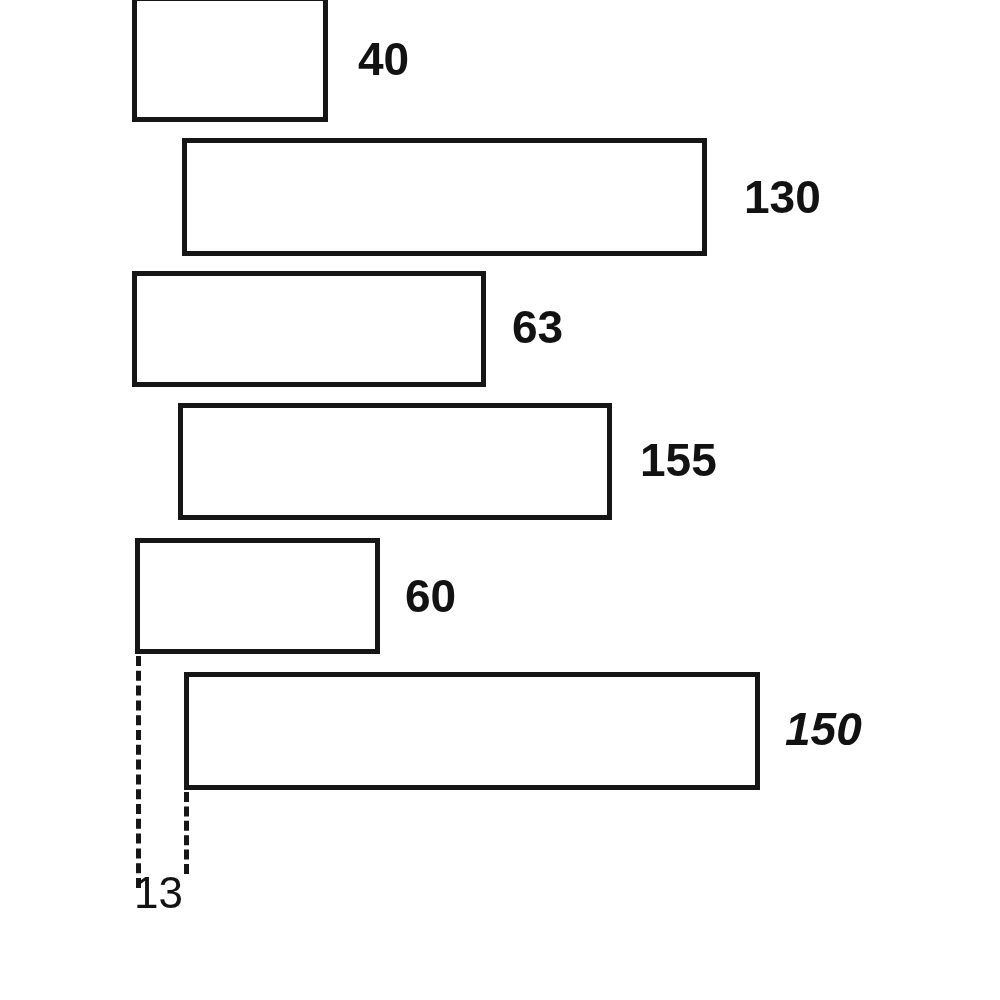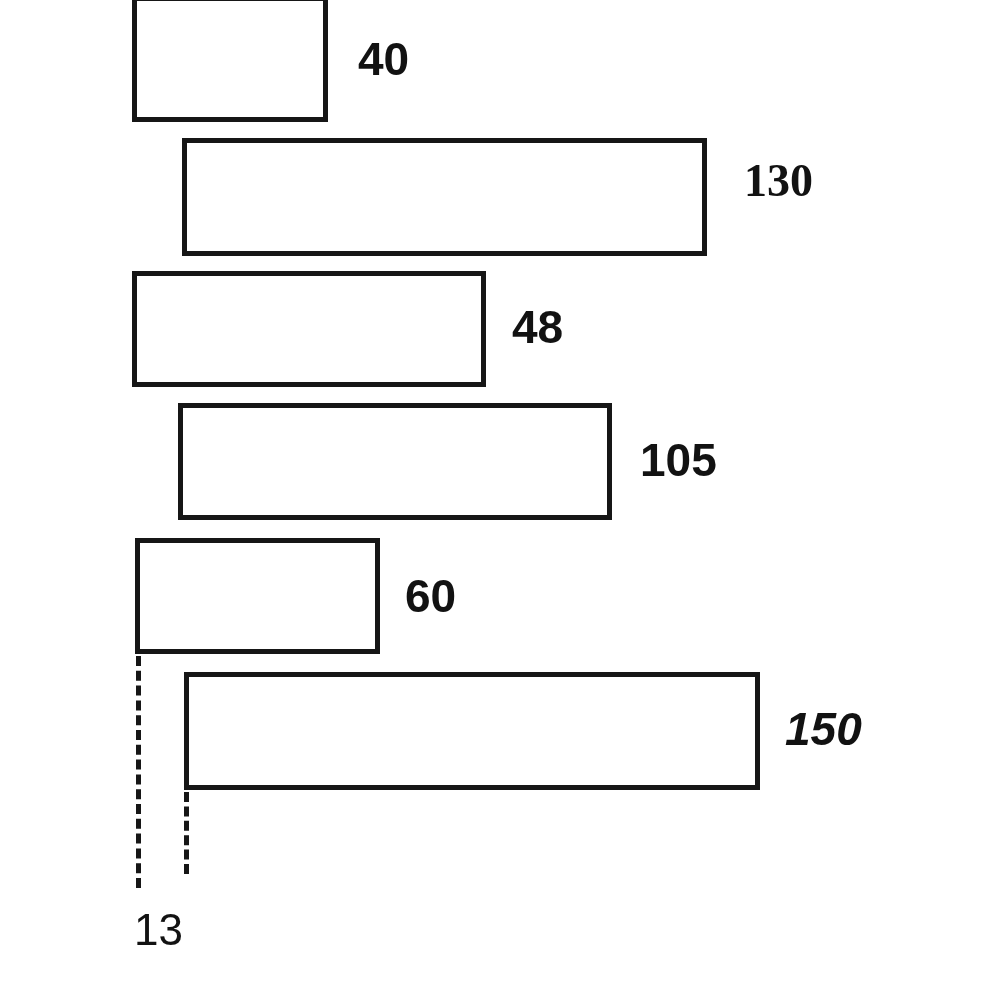--- a/index.html
+++ b/index.html
@@ -57,21 +57,21 @@
   <div class="bar" style="left:182px; top:138px; width:525px; height:118px;"></div>
   <div class="bar" style="left:132px; top:271px; width:354px; height:116px;"></div>
   <div class="bar" style="left:178px; top:403px; width:434px; height:117px;"></div>
   <div class="bar" style="left:135px; top:538px; width:245px; height:116px;"></div>
   <div class="bar" style="left:184px; top:672px; width:576px; height:118px;"></div>
 
   <div class="dashed-line" style="left:136px; top:656px; height:232px;"></div>
   <div class="dashed-line" style="left:184px; top:792px; height:82px;"></div>
 
   <div class="bar-label" style="left:358px; top:36px;">40</div>
-  <div class="bar-label" style="left:744px; top:158px;font-family:Liberation Serif, serif;">130</div>
-  <div class="bar-label" style="left:512px; top:304px;">48</div>
-  <div class="bar-label" style="left:640px; top:437px;">105</div>
+  <div class="bar-label" style="left:744px; top:174px;">130</div>
+  <div class="bar-label" style="left:512px; top:304px;">63</div>
+  <div class="bar-label" style="left:640px; top:437px;">155</div>
   <div class="bar-label" style="left:405px; top:573px;text-align:center;">60</div>
   <div class="bar-label" style="left:785px; top:706px;font-style:italic;">150</div>
 
-  <div class="axis-label" style="left:134px; top:908px;">13</div>
+  <div class="axis-label" style="left:134px; top:871px;">13</div>
 
 </div>
 
 </body></html>

